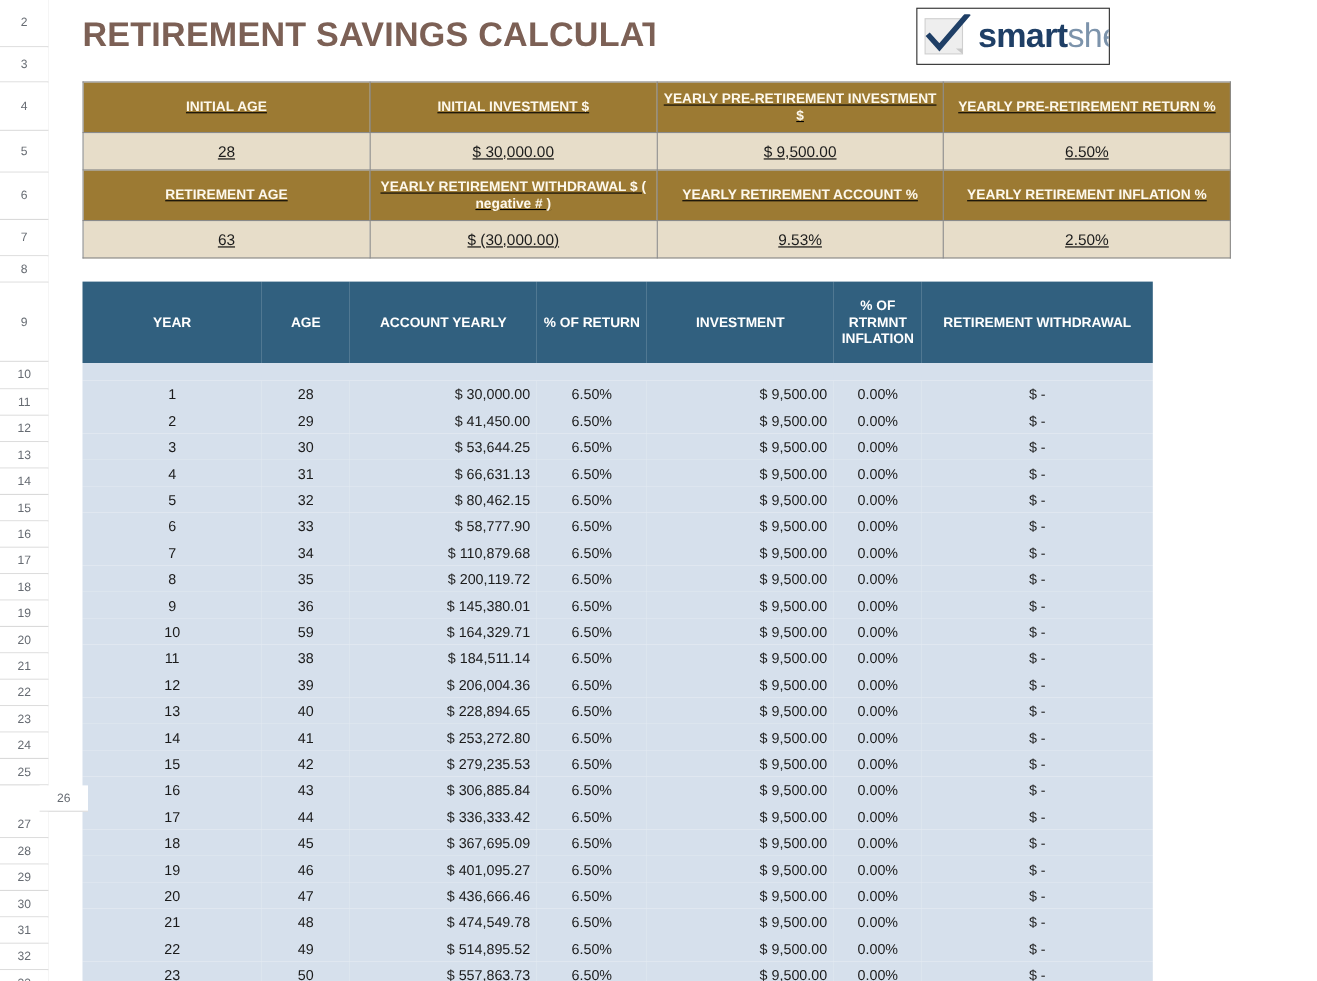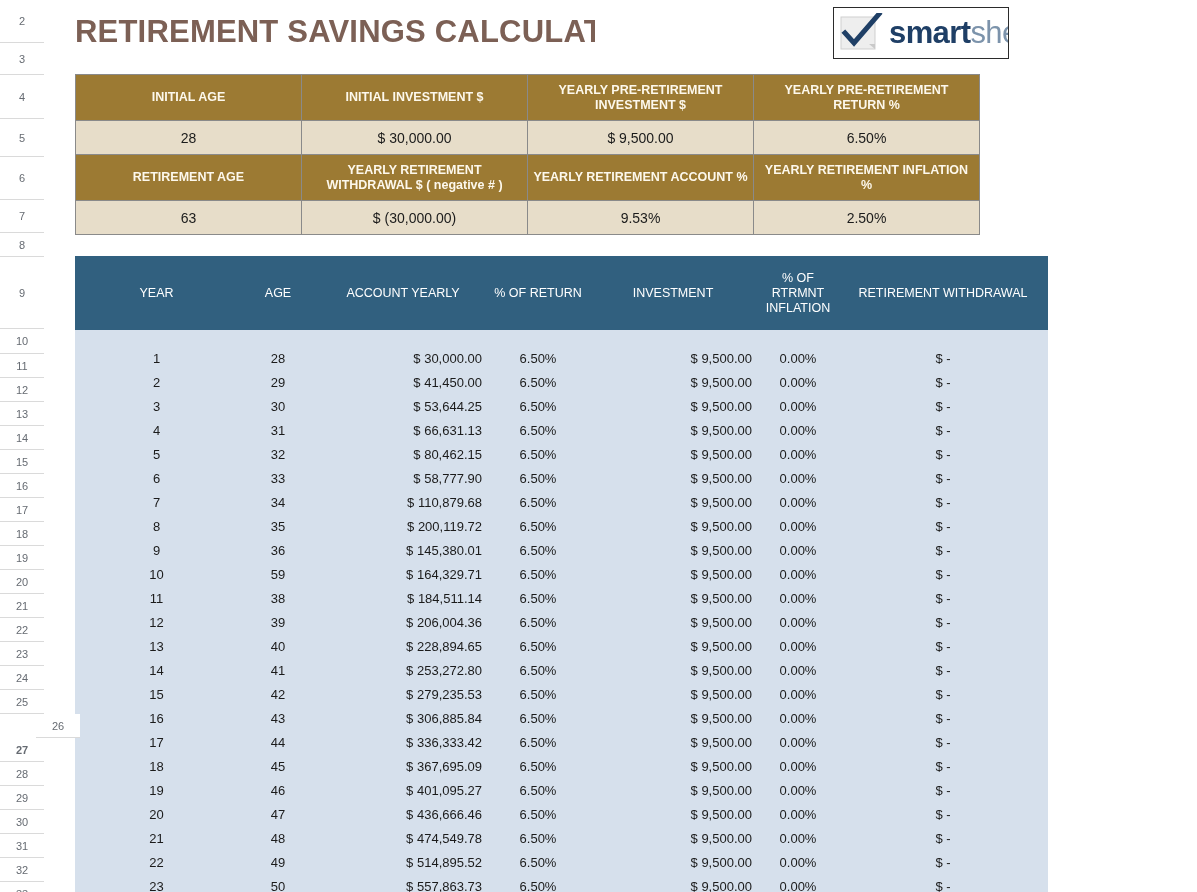--- a/index.html
+++ b/index.html
@@ -68,23 +68,24 @@
     margin-left: 4px;
     white-space: nowrap;
     letter-spacing: -0.6px;
   }
   #logo-text .s1 { color: #1f3f66; font-weight: bold; }
   #logo-text .s2 { color: #7c93ab; font-weight: normal; }
 
   
   #param-table {
     position: absolute; left: 75px; top: 74px;
-    width: 905px;
+    width: 1044px;
     border-collapse: collapse;
     table-layout: fixed;
+    text-decoration: underline;
   }
   #param-table td {
     border: 1px solid #8a8a8a;
     text-align: center;
     vertical-align: middle;
   }
   #param-table td.hd {
     background: #9c7a33;
     color: #fdf8ec;
     font-size: 12.5px;
@@ -104,21 +105,21 @@
   #grid {
     position: absolute; left: 75px; top: 256px;
     width: 973px;
     border-collapse: collapse;
     table-layout: fixed;
   }
   #grid th {
     background: #31607f;
     color: #ffffff;
     font-size: 12.5px;
-    font-weight: normal;
+    font-weight: bold;
     height: 74px;
     line-height: 15px;
     padding: 2px 3px;
     vertical-align: middle;
     border: none;
   }
   #grid td {
     background: #d6e0ec;
     color: #1b1b1b;
     font-size: 13px;
@@ -161,21 +162,21 @@
       <div class="gutter-cell" style="height: 24px;">17</div>
       <div class="gutter-cell" style="height: 24px;">18</div>
       <div class="gutter-cell" style="height: 24px;">19</div>
       <div class="gutter-cell" style="height: 24px;">20</div>
       <div class="gutter-cell" style="height: 24px;">21</div>
       <div class="gutter-cell" style="height: 24px;">22</div>
       <div class="gutter-cell" style="height: 24px;">23</div>
       <div class="gutter-cell" style="height: 24px;">24</div>
       <div class="gutter-cell" style="height: 24px;">25</div>
       <div class="gutter-cell" style="height: 24px; margin-left: 36px;">26</div>
-      <div class="gutter-cell" style="height: 24px; font-weight: bold;">27</div>
+      <div class="gutter-cell" style="height: 24px;">27</div>
       <div class="gutter-cell" style="height: 24px;">28</div>
       <div class="gutter-cell" style="height: 24px;">29</div>
       <div class="gutter-cell" style="height: 24px;">30</div>
       <div class="gutter-cell" style="height: 24px;">31</div>
       <div class="gutter-cell" style="height: 24px;">32</div>
       <div class="gutter-cell" style="height: 24px;">33</div>
     </div>
 
   <div id="title-wrap">
     <span id="title">RETIREMENT SAVINGS CALCULATOR</span>

